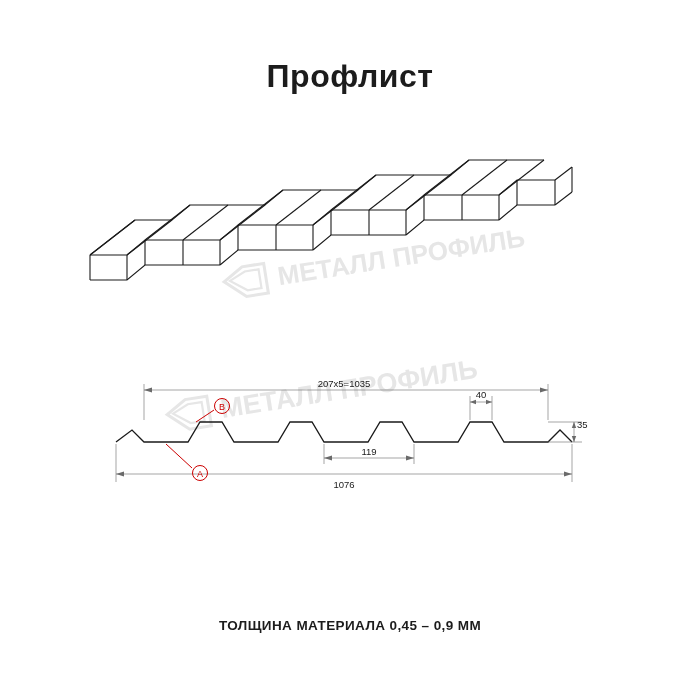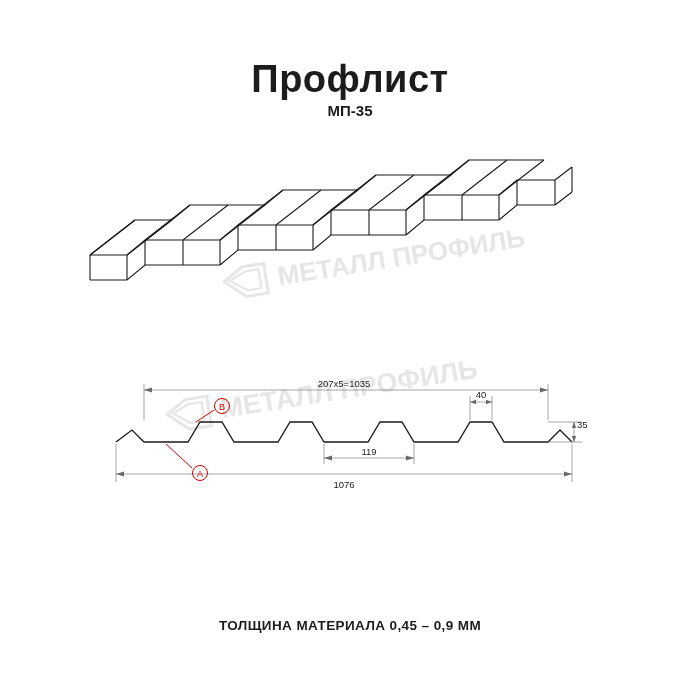--- a/index.html
+++ b/index.html
@@ -20,21 +20,21 @@
     inset: 0;
     width: 700px;
     height: 700px;
   }
   .title {
     position: absolute;
     top: 58px;
     left: 0;
     width: 700px;
     text-align: center;
-    font-size: 38px;
+    font-size: 32px;
     font-weight: bold;
     letter-spacing: 0.5px;
     color: #1c1c1c;
   }
   .subtitle {
     position: absolute;
     top: 102px;
     left: 0;
     width: 700px;
     text-align: center;
@@ -85,21 +85,20 @@
     fill: #cc0000;
     font-weight: normal;
   }
 </style>
 </head>
 <body>
 
 <div class="page">
 
   <div class="title">Профлист</div>
-  <div class="subtitle">МП-35</div>
 
   <div class="wm wm-top">
     <svg width="320" height="90" viewBox="0 0 320 90" aria-hidden="true">
       <g transform="rotate(-9 160 45)">
         <g>
           <path d="M8 40 L28 28 L50 28 L50 58 L28 58 Z" fill="none" stroke="#e6e6e6" stroke-width="3"></path>
           <path d="M14 40 L30 33 L44 33 L44 52 L30 52 Z" fill="none" stroke="#e6e6e6" stroke-width="2.2"></path>
         </g>
         <text x="62" y="52" font-family="Liberation Sans, sans-serif" font-size="26" font-weight="bold" fill="#e6e6e6">МЕТАЛЛ ПРОФИЛЬ</text>
       </g>

